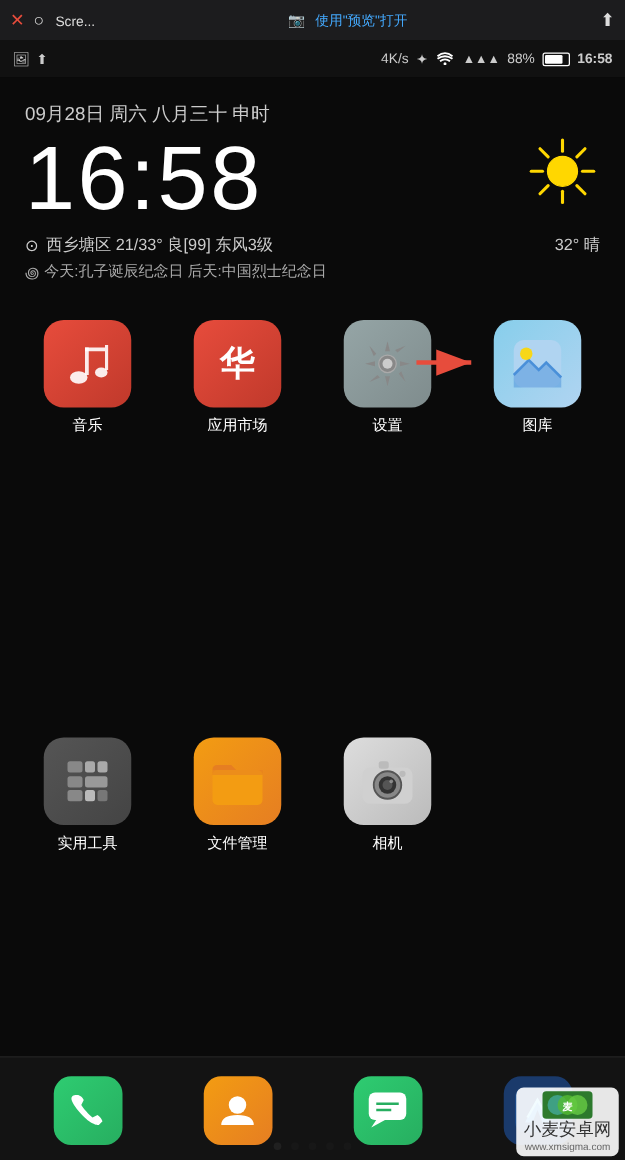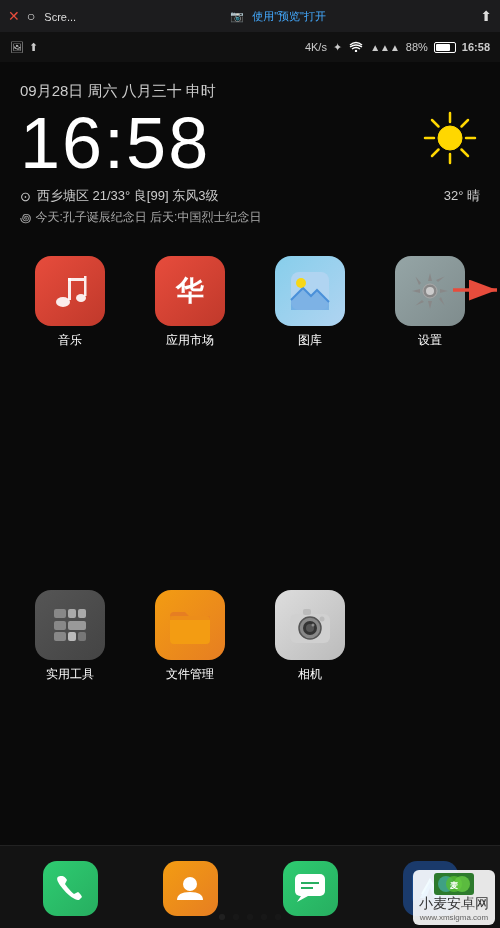--- a/index.html
+++ b/index.html
@@ -331,32 +331,20 @@
     </div>
 
     <div class="app-item">
       <div class="app-icon icon-appstore">
         <span style="color:white; font-size:28px; font-family:serif; font-weight:bold;">华</span>
       </div>
       <span class="app-label">应用市场</span>
     </div>
 
 
-    <div class="app-item">
-      <div class="app-icon icon-gallery">
-        <svg width="42" height="42" viewBox="0 0 42 42">
-          <rect x="2" y="2" width="38" height="38" rx="8" fill="#b0d4f1"></rect>
-          <path d="M2 30 L14 18 L22 26 L28 20 L40 32" fill="none" stroke="#4a90d9" stroke-width="2"></path>
-          <circle cx="12" cy="13" r="5" fill="#ffd700" opacity="0.9"></circle>
-          <path d="M2 30 L14 18 L22 26 L28 20 L40 32 L40 40 L2 40 Z" fill="#4a90d9" opacity="0.5"></path>
-        </svg>
-      </div>
-      <span class="app-label">图库</span>
-    </div>
-
     <div class="app-item" style="position:relative;">
       <div class="app-icon icon-settings">
         <svg width="40" height="40" viewBox="0 0 40 40">
           <circle cx="20" cy="20" r="7" fill="#888" stroke="#aaa" stroke-width="1"></circle>
           <circle cx="20" cy="20" r="4" fill="#ccc"></circle>
           <path d="M20 2 L22 10 L18 10 Z" fill="#888"></path>
           <path d="M20 38 L22 30 L18 30 Z" fill="#888"></path>
           <path d="M2 20 L10 22 L10 18 Z" fill="#888"></path>
           <path d="M38 20 L30 22 L30 18 Z" fill="#888"></path>
           <path d="M5.5 5.5 L11 12 L9 14 Z" fill="#888"></path>
@@ -373,20 +361,32 @@
               <polygon points="0 0, 8 3, 0 6" fill="#e74c3c"></polygon>
             </marker>
           </defs>
           <line x1="0" y1="14" x2="44" y2="14" stroke="#e74c3c" stroke-width="3.5" marker-end="url(#arrowhead)"></line>
         </svg>
       </div>
       <span class="app-label">设置</span>
     </div>
 
     <div class="app-item">
+      <div class="app-icon icon-gallery">
+        <svg width="42" height="42" viewBox="0 0 42 42">
+          <rect x="2" y="2" width="38" height="38" rx="8" fill="#b0d4f1"></rect>
+          <path d="M2 30 L14 18 L22 26 L28 20 L40 32" fill="none" stroke="#4a90d9" stroke-width="2"></path>
+          <circle cx="12" cy="13" r="5" fill="#ffd700" opacity="0.9"></circle>
+          <path d="M2 30 L14 18 L22 26 L28 20 L40 32 L40 40 L2 40 Z" fill="#4a90d9" opacity="0.5"></path>
+        </svg>
+      </div>
+      <span class="app-label">图库</span>
+    </div>
+
+    <div class="app-item">
       <div class="app-icon icon-tools">
         <svg width="40" height="40" viewBox="0 0 40 40">
           <rect x="4" y="4" width="12" height="9" rx="2" fill="#888"></rect>
           <rect x="4" y="16" width="12" height="9" rx="2" fill="#888"></rect>
           <rect x="4" y="27" width="12" height="9" rx="2" fill="#888"></rect>
           <rect x="18" y="4" width="8" height="9" rx="2" fill="#aaa"></rect>
           <rect x="28" y="4" width="8" height="9" rx="2" fill="#aaa"></rect>
           <rect x="18" y="16" width="18" height="9" rx="2" fill="#999"></rect>
           <rect x="18" y="27" width="8" height="9" rx="2" fill="#bbb"></rect>
           <rect x="28" y="27" width="8" height="9" rx="2" fill="#777"></rect>

